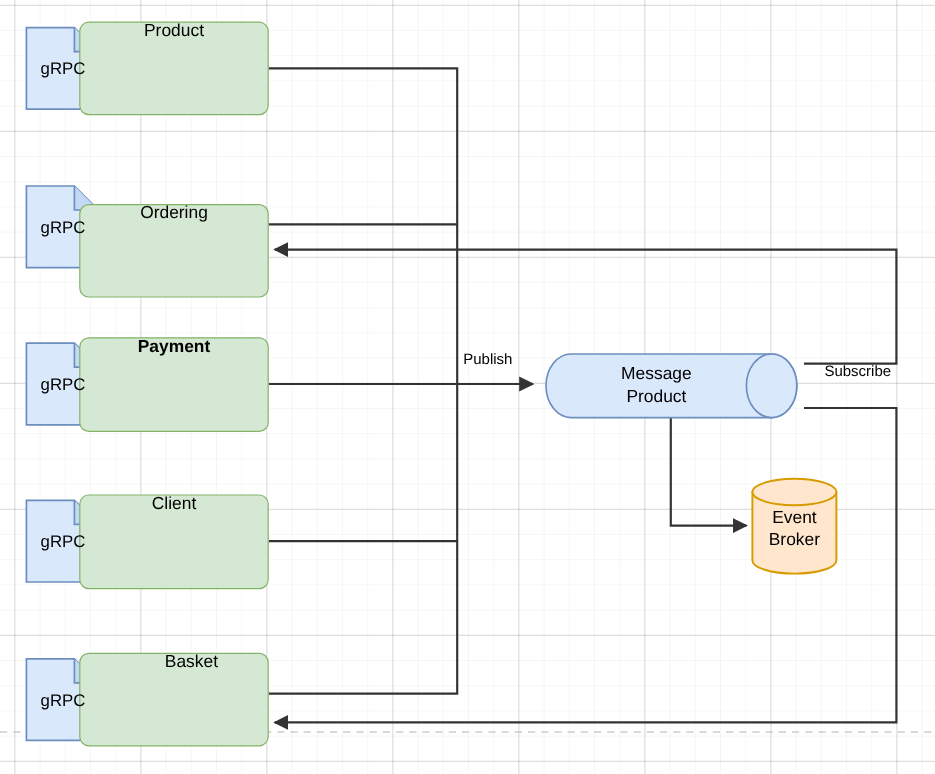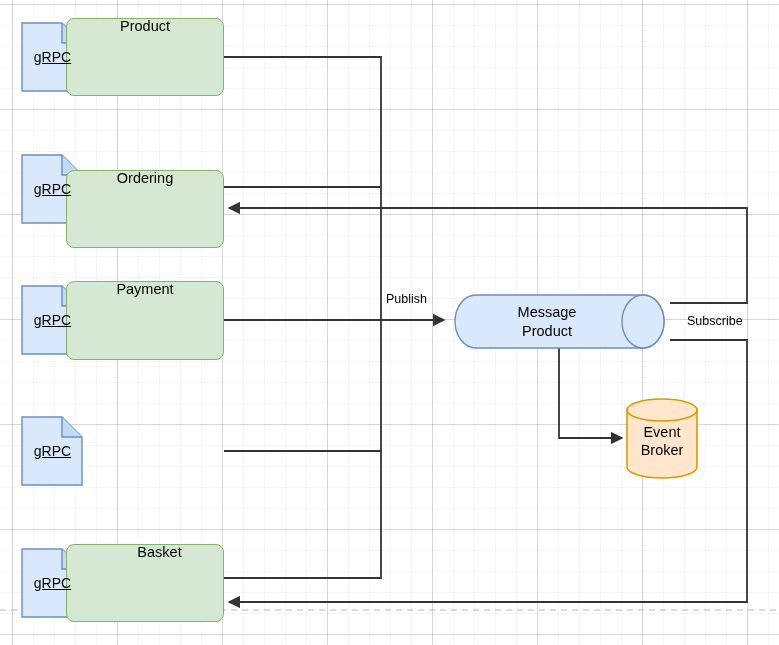--- a/index.html
+++ b/index.html
@@ -31,21 +31,21 @@
     display:flex;align-items:flex-start;justify-content:center;
   }
   .svc-label{
     font-size:14.5px;color:#000000;line-height:1.1;
     white-space:nowrap;
   }
   .grpc-note{ width:61px;height:68px; }
   .grpc-note .note-txt{
     position:absolute;left:0;top:0;width:61px;height:68px;
     display:flex;align-items:center;justify-content:center;
-    font-size:14px;color:#000000;text-decoration:underline;
+    font-size:14px;color:#000000;
   }
   .lbl{
     position:absolute;font-size:12.5px;color:#000000;white-space:nowrap;
   }
   .cyl-txt{
     position:absolute;display:flex;align-items:center;justify-content:center;
     flex-direction:column;font-size:14.5px;color:#000;line-height:1.25;
     text-align:center;
   }
 </style>
@@ -116,22 +116,25 @@
       </g>
     </g>
   </svg>
 
   <div class="node svc-box" style="left:66px;top:18px;width:158px;height:78px;">
     <span class="svc-label">Product</span>
   </div>
   <div class="node svc-box" style="left:66px;top:150px;width:158px;height:78px;margin-top:20px;">
     <span class="svc-label">Ordering</span>
   </div>
-  <div class="node svc-box" style="left:66px;top:281px;width:158px;height:79px;">
+  <div class="node svc-box" style="left:66px;top:281px;width:158px;height:79px;font-weight:bold;">
     <span class="svc-label">Payment</span>
+  </div>
+  <div class="node svc-box" style="left:66px;top:412px;width:158px;height:79px;">
+    <span class="svc-label">Client</span>
   </div>
   <div class="node svc-box" style="left:66px;top:544px;width:158px;height:78px;padding-left:29px;">
     <span class="svc-label">Basket</span>
   </div>
 
   <div class="node grpc-note" style="left:22px;top:23px;">
     <span class="note-txt">gRPC</span>
   </div>
   <div class="node grpc-note" style="left:22px;top:155px;">
     <span class="note-txt">gRPC</span>
@@ -150,15 +153,15 @@
     <span>Message</span>
     <span>Product</span>
   </div>
 
   <div class="cyl-txt" style="left:627px;top:412px;width:70px;height:58px;">
     <span>Event</span>
     <span>Broker</span>
   </div>
 
   <div class="lbl" style="left:386px;top:292px;">Publish</div>
-  <div class="lbl" style="left:687px;top:314px;">Subscribe</div>
+  <div class="lbl" style="left:687px;top:302px;">Subscribe</div>
 
 </div>
 
 </body></html>

